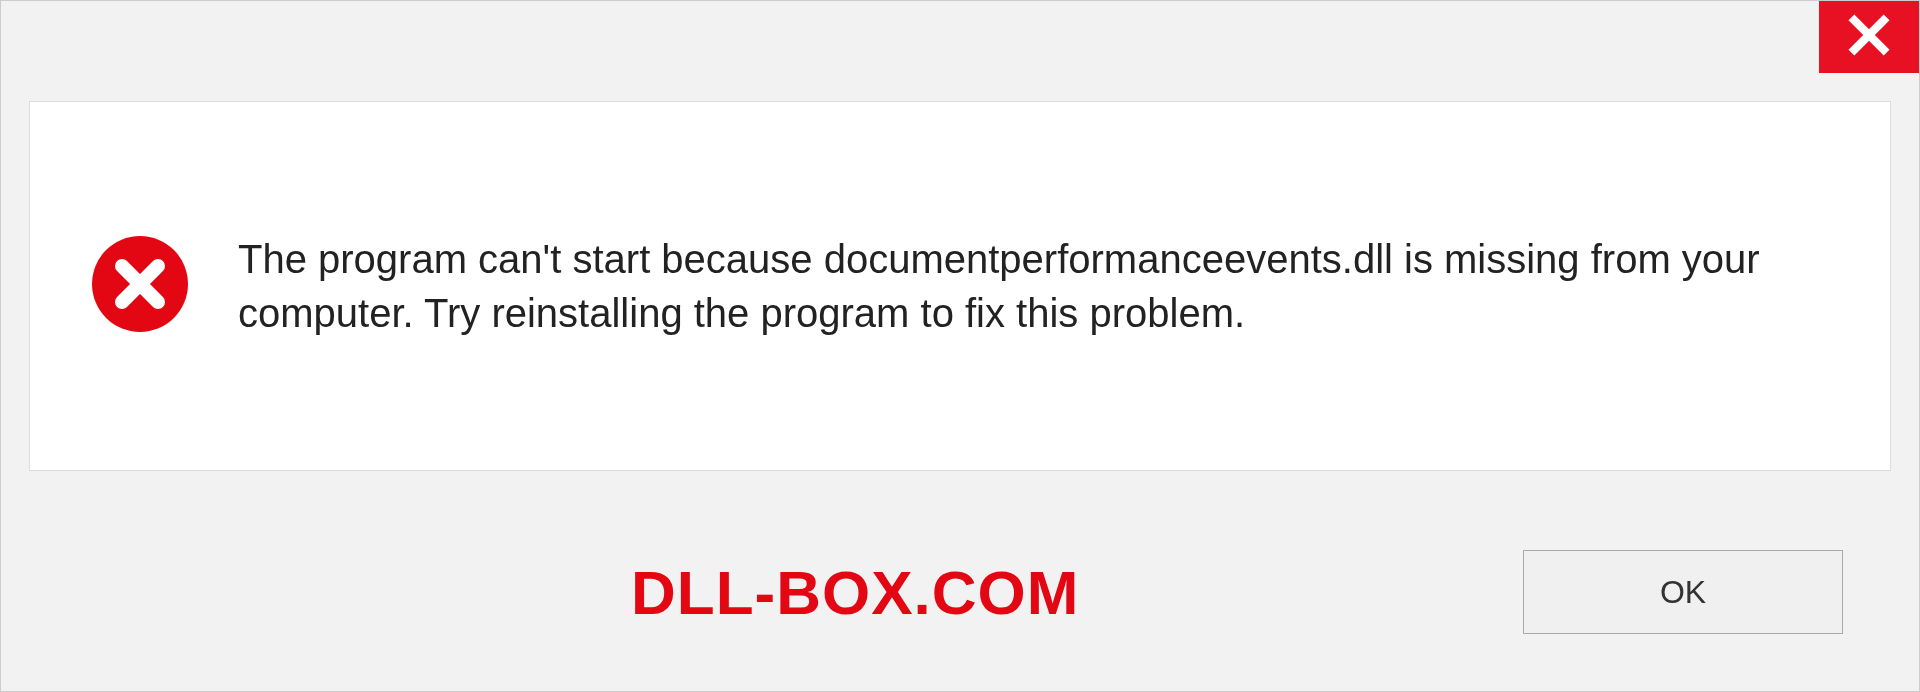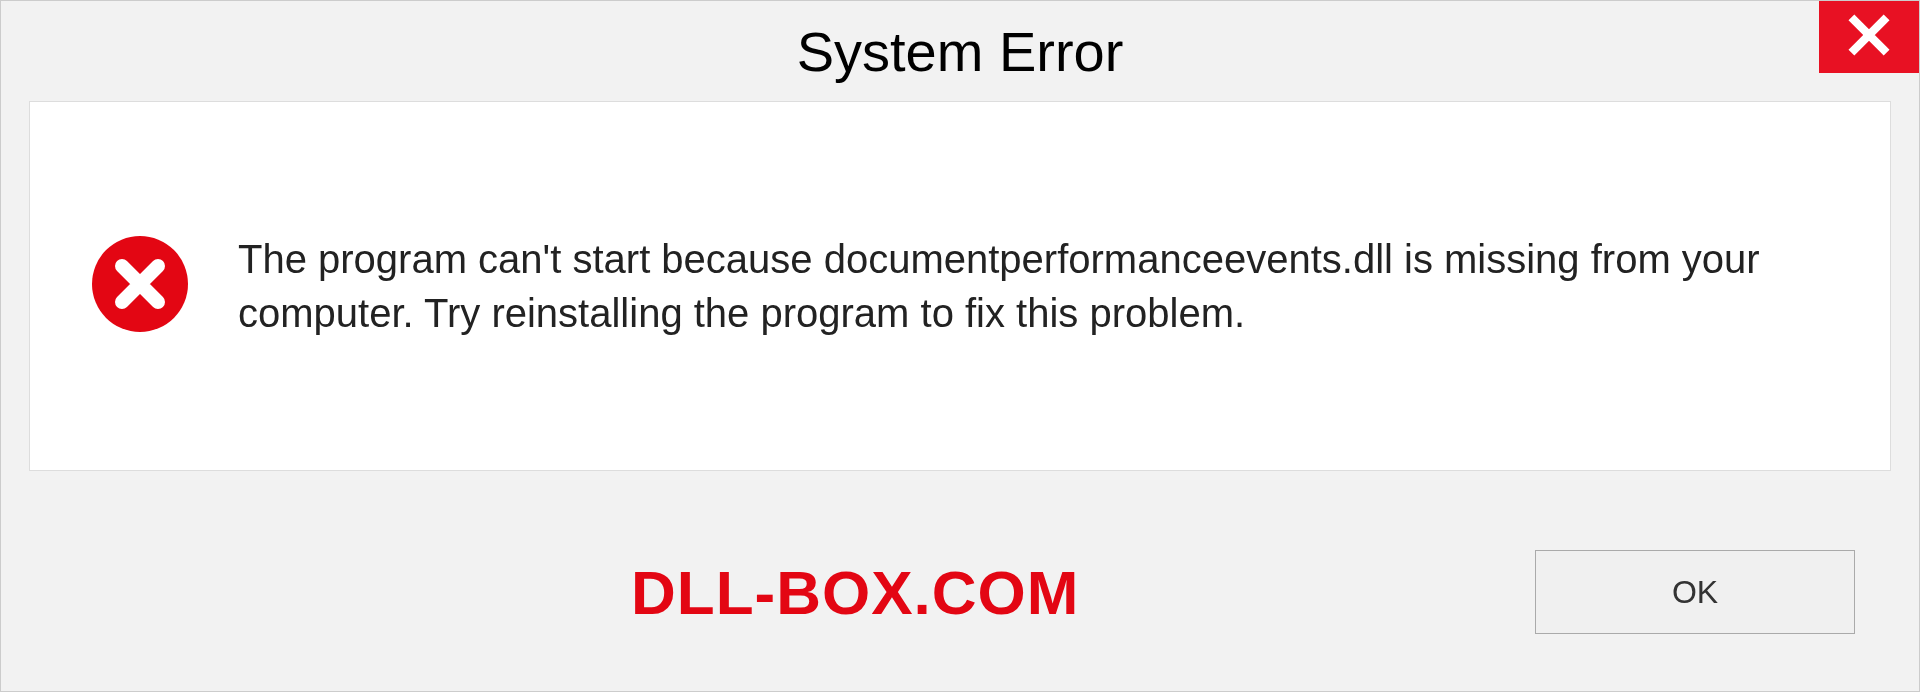--- a/index.html
+++ b/index.html
@@ -69,21 +69,21 @@
     .error-message {
       font-size: 40px;
       color: #222222;
       line-height: 1.35;
       max-width: 1560px;
     }
     .footer {
       position: absolute;
       bottom: 0;
       left: 0;
-      right: 4px;
+      right: 16px;
       height: 190px;
       display: flex;
       align-items: center;
       justify-content: space-between;
       padding: 0 60px 8px 630px;
       gap: 43px;
     }
     .watermark {
       font-size: 62px;
       font-weight: 900;
@@ -102,21 +102,20 @@
       align-items: center;
       justify-content: center;
       cursor: pointer;
     }
   </style>
 </head>
 <body>
 
 <div class="dialog">
   <div class="title-bar">
-    <span class="title-text">System Error</span>
     <div class="close-button">
       <span>
         <svg viewBox="0 0 24 24">
           <path d="M4 4 L20 20 M20 4 L4 20" stroke="#ffffff" stroke-width="4.5" stroke-linecap="square" fill="none"></path>
         </svg>
       </span>
     </div>
   </div>
 
   <div class="content-box">

